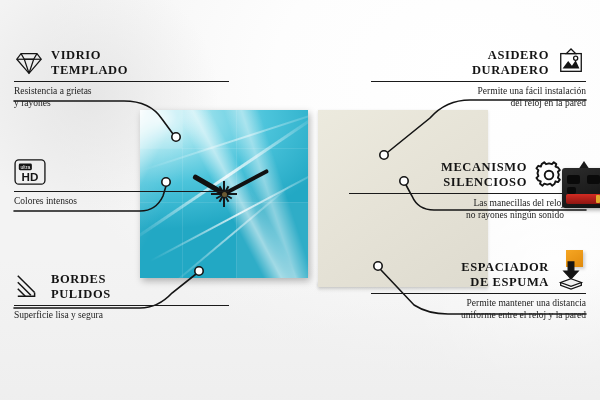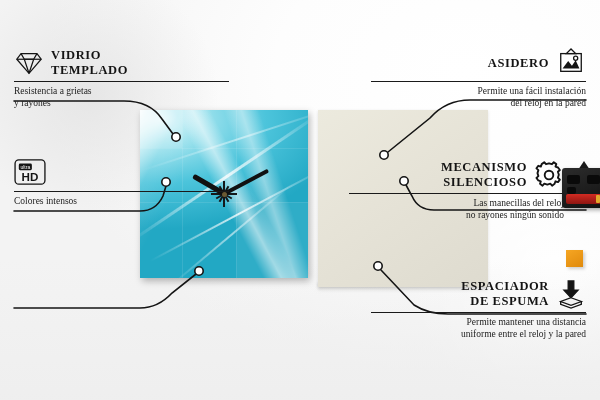--- a/index.html
+++ b/index.html
@@ -244,25 +244,44 @@
           <rect x="5" y="6" width="14" height="7" rx="1.5" fill="#141414"></rect>
           <text x="12" y="11.8" font-family="Liberation Sans, sans-serif" font-size="5.4" fill="#fff" text-anchor="middle">ultra</text>
           <text x="17" y="25" font-family="Liberation Sans, sans-serif" font-size="12.5" font-weight="bold" fill="#141414" text-anchor="middle">HD</text>
         </svg>
       </span>
     </div>
     <div class="rule"></div>
     <div class="desc">Colores intensos</div>
   </div>
 
+  <div class="feat left" style="left:14px;top:272px;">
+    <div class="head">
+      <span class="ico">
+        <svg viewBox="0 0 32 30" width="30" height="28" fill="none" stroke="#141414" stroke-width="1.6">
+          <path d="M4 4 L22 22"></path>
+            <path d="M4 11 L18 25"></path>
+            <path d="M4 18 L12 26"></path>
+          <path d="M22 22 L22 26 L4 26"></path>
+        </svg>
+      </span>
+      <div>
+        <div class="title">BORDES</div>
+        <div class="title">PULIDOS</div>
+      </div>
+    </div>
+    <div class="rule"></div>
+    <div class="desc">Superficie lisa y segura</div>
+  </div>
 
   <div class="feat right" style="left:371px;top:48px;">
     <div class="head">
       <div>
         <div class="title">ASIDERO</div>
+        <div class="title">DURADERO</div>
       </div>
       <span class="ico">
         <svg viewBox="0 0 32 30" width="30" height="28" fill="none" stroke="#141414" stroke-width="1.4">
           <path d="M16 1 L11 6 H21 Z"></path>
           <rect x="5" y="6" width="22" height="19"></rect>
           <path d="M7 22 L13 14 L17 19 L21 13 L25 22 Z" fill="#141414" stroke="none"></path>
           <circle cx="21" cy="11" r="2.2"></circle>
         </svg>
       </span>
     </div>
@@ -282,21 +301,21 @@
           <path d="M16 3.5 l3.2 1 1.9-2.1 2.7 2 -0.9 2.7 2.7 0.9 2 2.7 -2.1 1.9 1 3.2 -1 3.2 2.1 1.9 -2 2.7 -2.7-0.9 -0.9 2.7 -2.7 2 -1.9-2.1 -3.2 1 -3.2-1 -1.9 2.1 -2.7-2 0.9-2.7 -2.7-0.9 -2-2.7 2.1-1.9 -1-3.2 1-3.2 -2.1-1.9 2-2.7 2.7 0.9 0.9-2.7 2.7-2 1.9 2.1 Z" stroke-linejoin="round"></path>
           <circle cx="16" cy="16" r="4.6"></circle>
         </svg>
       </span>
     </div>
     <div class="rule"></div>
     <div class="desc">Las manecillas del reloj</div>
     <div class="desc" style="margin-top:0">no rayones ningún sonido</div>
   </div>
 
-  <div class="feat right" style="left:371px;top:279px;width:215px;">
+  <div class="feat right" style="left:371px;top:260px;width:215px;">
     <div class="head">
       <div>
         <div class="title">ESPACIADOR</div>
         <div class="title">DE ESPUMA</div>
       </div>
       <span class="ico">
         <svg viewBox="0 0 32 32" width="30" height="30" fill="none" stroke="#141414" stroke-width="1.4">
           <path d="M13 2 h6 v10 h4.5 L16 20 L8.5 12 H13 Z" fill="#141414"></path>
           <path d="M16 20 L27 24 L16 28 L5 24 Z" fill="#f2f2f2"></path>
           <path d="M5 24 v3 l11 4 11-4 v-3"></path>

